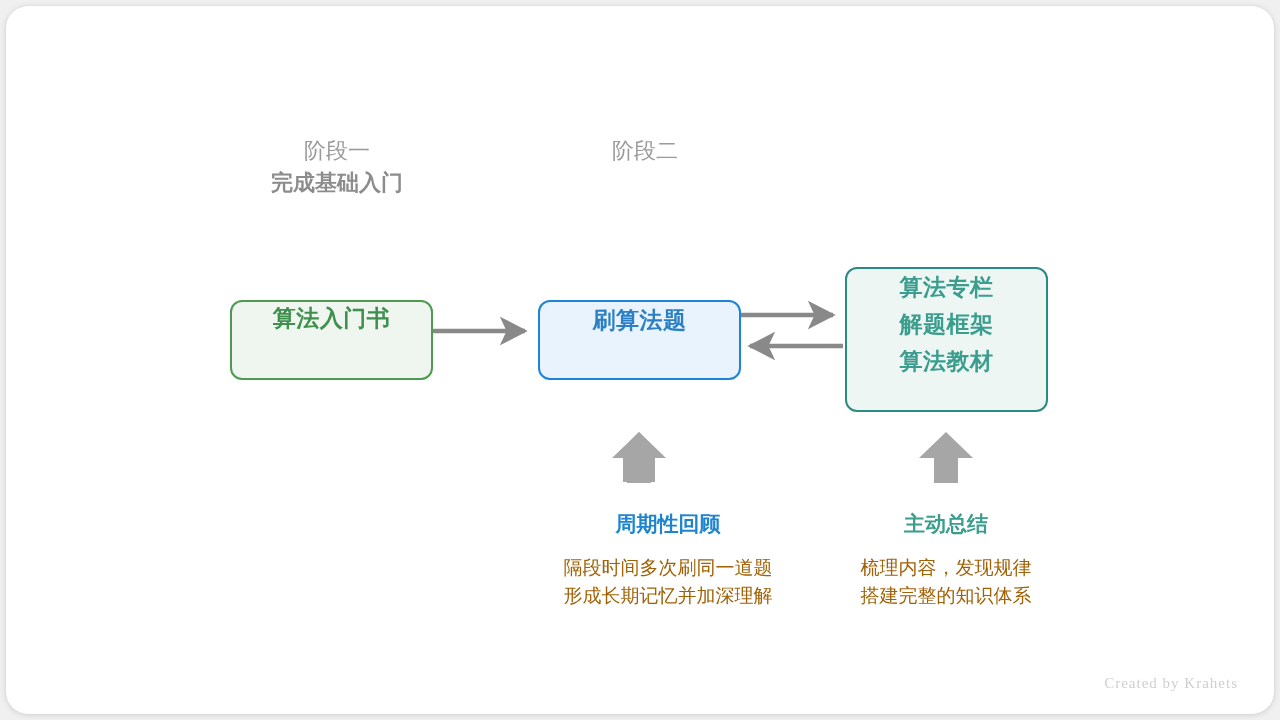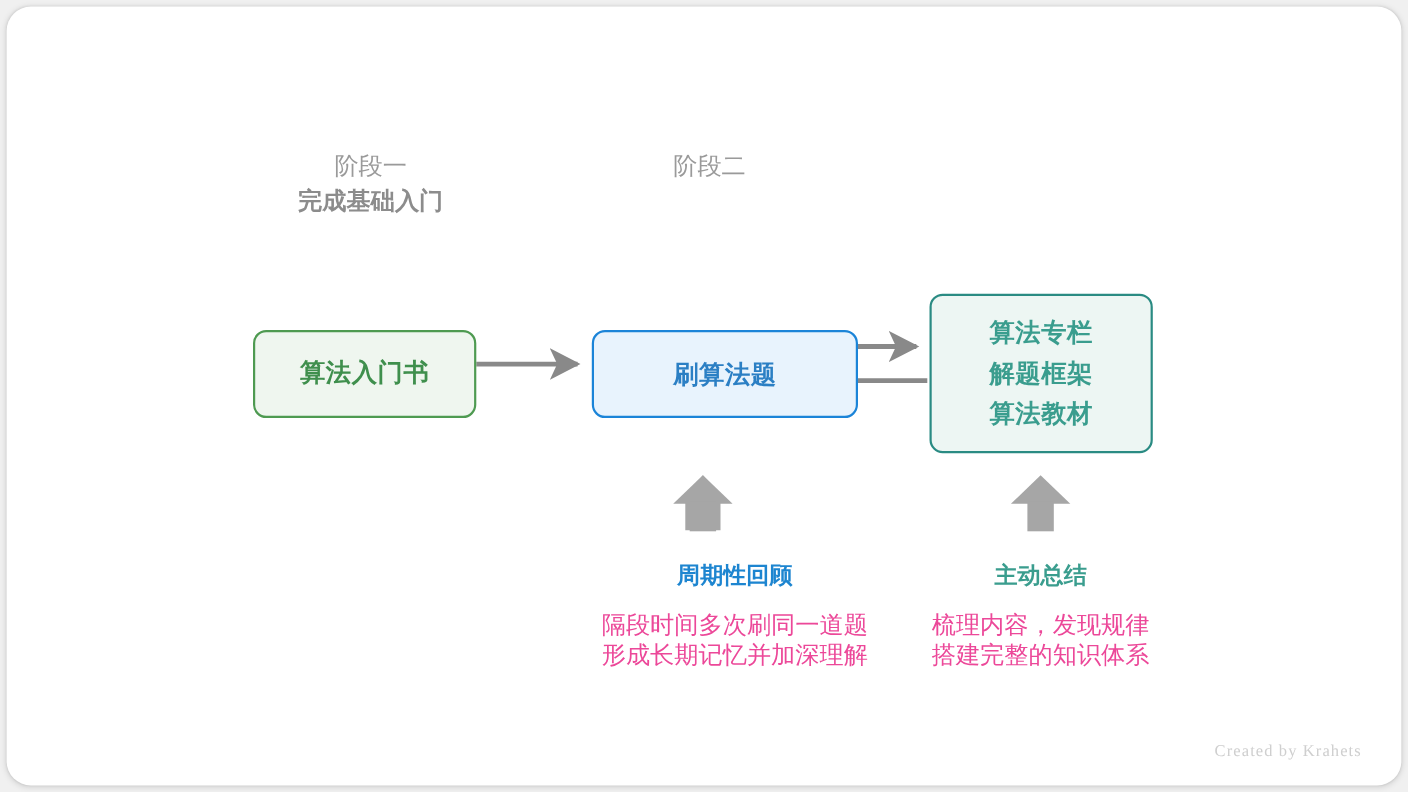--- a/index.html
+++ b/index.html
@@ -45,21 +45,20 @@
   }
 
   
   .node {
     position: absolute;
     box-sizing: border-box;
     border-radius: 12px;
     display: flex;
     flex-direction: column;
     align-items: center;
-    justify-content: center;
     font-weight: bold;
     font-size: 23px;
     line-height: 37px;
     letter-spacing: 0.5px;
   }
   .node-line { white-space: nowrap; }
 
   .node-green {
     border: 2px solid #4e9a51;
     background: #eff6ef;
@@ -93,22 +92,22 @@
   }
   .note-title {
     font-size: 21px;
     font-weight: bold;
     line-height: 32px;
     white-space: nowrap;
   }
   .note-title.blue { color: #1d85d0; }
   .note-title.teal { color: #3a9d8e; }
   .note-body {
-    font-size: 22px;
-    color: #ec4899;
+    font-size: 19px;
+    color: #a16207;
     line-height: 28px;
     margin-top: 14px;
     white-space: nowrap;
   }
 
   
   #credit {
     position: absolute;
     right: 36px;
     bottom: 22px;
@@ -157,21 +156,21 @@
     <rect x="621" y="450" width="24" height="27" fill="#a6a6a6"></rect>
 
     <polygon points="940,426 967,452 913,452" fill="#a6a6a6"></polygon>
     <rect x="928" y="450" width="24" height="27" fill="#a6a6a6"></rect>
   </svg>
 
   <div class="node node-green" style="left:224px; top:294px; width:203px; height:80px;">
     <div class="node-line">算法入门书</div>
   </div>
 
-  <div class="node node-blue" style="left:532px; top:294px; width:242px; height:80px;">
+  <div class="node node-blue" style="left:532px; top:294px; width:203px; height:80px;">
     <div class="node-line">刷算法题</div>
   </div>
 
   <div class="node node-teal" style="left:839px; top:261px; width:203px; height:145px;">
     <div class="node-line">算法专栏</div>
     <div class="node-line">解题框架</div>
     <div class="node-line">算法教材</div>
   </div>
 
   <div class="note" style="left:512px; top:502px;">

